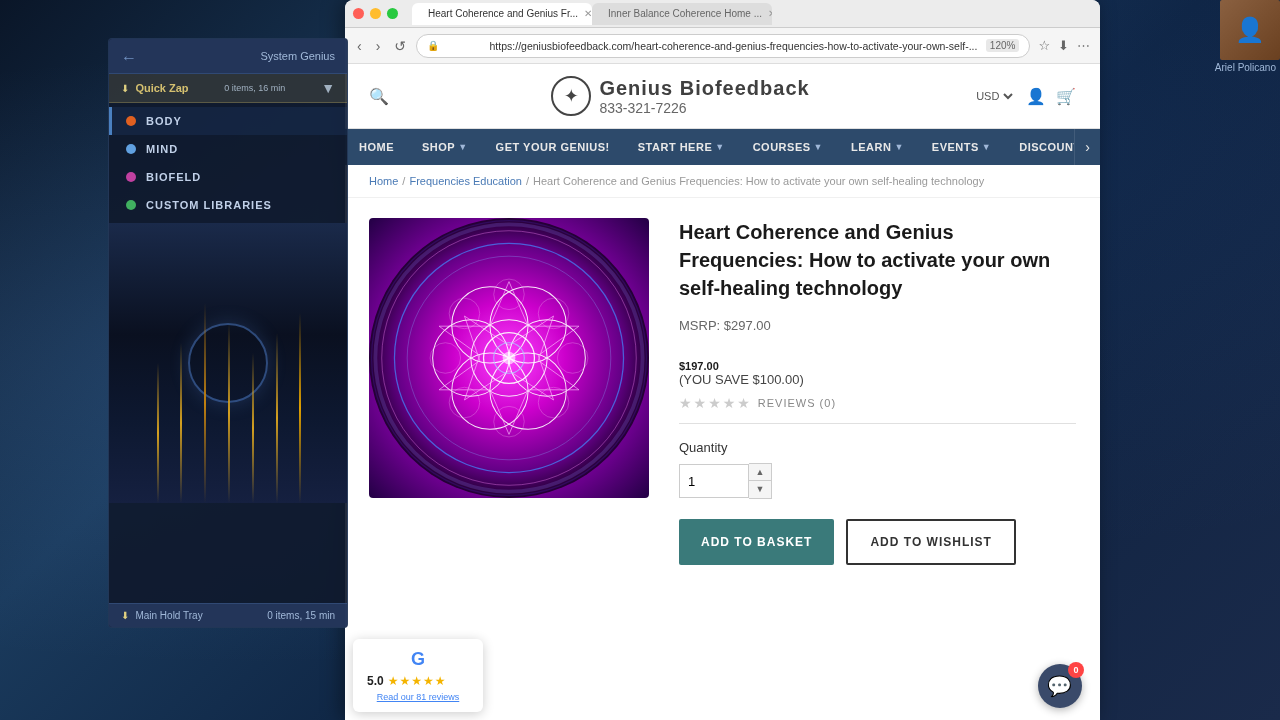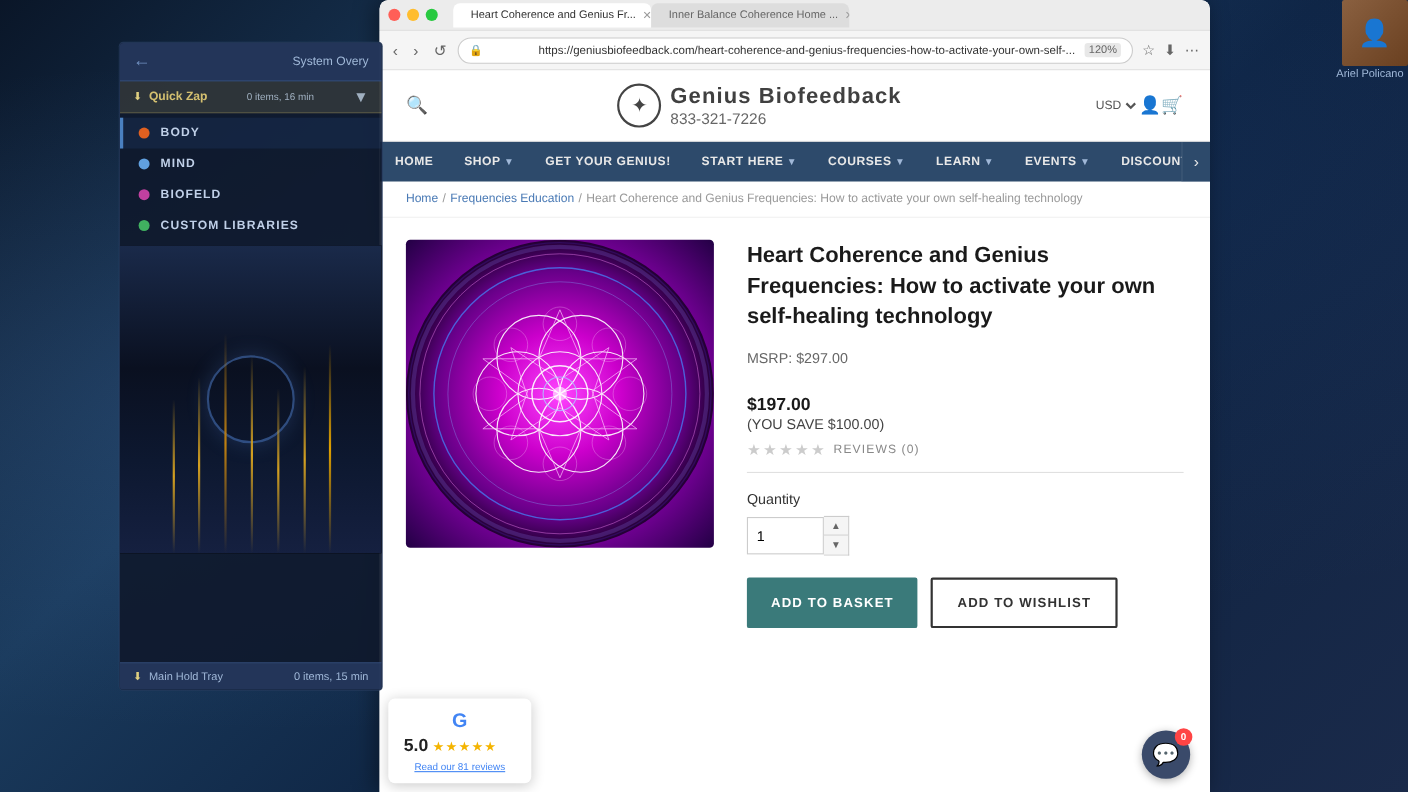--- a/index.html
+++ b/index.html
@@ -140,21 +140,21 @@
     .site-logo { flex: 1; text-align: center; }
     .logo-container { display: inline-flex; align-items: center; gap: 8px; }
     .logo-circle {
       width: 40px; height: 40px; border-radius: 50%;
       border: 2px solid #444; display: flex; align-items: center; justify-content: center;
       font-size: 18px; color: #444;
     }
     .logo-text-block { text-align: left; }
     .logo-name { font-size: 20px; font-weight: bold; color: #404040; letter-spacing: 1px; }
     .logo-phone { font-size: 14px; color: #666; }
-    .header-actions { display: flex; align-items: center; }
+    .header-actions { display: flex; align-items: center; gap: 10px; }
     .currency-select { font-size: 11px; color: #555; background: none; border: none; cursor: pointer; }
     .icon-btn { background: none; border: none; cursor: pointer; font-size: 16px; color: #555; }
 
     .site-nav {
       background: #2d4a6b; display: flex; align-items: center; overflow: hidden;
       position: relative;
     }
     .nav-item {
       padding: 12px 14px; font-size: 11px; color: #e8e8e8; cursor: pointer;
       white-space: nowrap; font-weight: 600; letter-spacing: 0.5px;
@@ -183,21 +183,21 @@
       width: 280px; height: 280px; border-radius: 4px; overflow: hidden;
       background: radial-gradient(circle at center, #ff00ff 0%, #cc00cc 30%, #8800aa 60%, #220044 100%);
       display: flex; align-items: center; justify-content: center; position: relative;
     }
     .mandala-svg { width: 100%; height: 100%; }
     .product-info-col { flex: 1; }
     .product-title {
       font-size: 20px; font-weight: bold; color: #1a1a1a; line-height: 1.4; margin-bottom: 16px;
     }
     .price-msrp { font-size: 13px; color: #666; margin-bottom: 4px; }
-    .price-current { font-size: 16px; font-weight: bold; color: #1a1a1a; margin-top: 27px; }
+    .price-current { font-size: 11px; font-weight: bold; color: #1a1a1a; margin-top: 27px; }
     .price-savings { font-size: 13px; color: #444; margin-bottom: 8px; }
     .rating-row { display: flex; align-items: center; gap: 8px; margin-bottom: 16px; padding-bottom: 12px; border-bottom: 1px solid #e0e0e0; }
     .stars { display: flex; gap: 2px; }
     .star { color: #ccc; font-size: 14px; }
     .reviews-count { font-size: 11px; color: #888; letter-spacing: 1px; text-transform: uppercase; }
     .quantity-section { margin-bottom: 20px; }
     .quantity-label { font-size: 13px; color: #333; margin-bottom: 8px; }
     .quantity-input-row { display: flex; align-items: center; gap: 0; }
     .qty-input {
       width: 70px; height: 34px; border: 1px solid #ccc; padding: 0 8px;
@@ -225,21 +225,21 @@
     }
 
     
     .google-review {
       position: absolute; bottom: 8px; left: 8px;
       background: #fff; border-radius: 6px; padding: 10px 14px;
       box-shadow: 0 2px 12px rgba(0,0,0,0.2); width: 130px; z-index: 20;
     }
     .google-logo { font-size: 18px; text-align: center; margin-bottom: 4px; color: #4285f4; font-weight: bold; font-family: Arial; }
     .review-score-row { display: flex; align-items: center; gap: 4px; }
-    .review-score { font-size: 16px; font-weight: bold; color: #222; }
+    .review-score { font-size: 12px; font-weight: bold; color: #222; }
     .review-stars { display: flex; gap: 1px; }
     .review-star { color: #f4b400; font-size: 12px; }
     .review-link { font-size: 9px; color: #4285f4; text-align: center; cursor: pointer; margin-top: 4px; text-decoration: underline; }
 
     
     .chat-widget {
       position: absolute; bottom: 12px; right: 18px; z-index: 20;
       width: 44px; height: 44px; background: #3a4a6a; border-radius: 50%;
       display: flex; align-items: center; justify-content: center;
       cursor: pointer; box-shadow: 0 2px 8px rgba(0,0,0,0.3);
@@ -264,21 +264,21 @@
     .profile-name { font-size: 10px; color: #a0b8d8; padding: 2px 4px; }
   </style>
 </head>
 <body>
 
 <div class="desktop-bg"></div>
 
 <div class="sidebar-panel">
   <div class="sidebar-header">
     <span class="back-btn">←</span>
-    <span>System Overy</span>
+    <span>System Genius</span>
   </div>
   <div class="quick-zap-bar">
     <div style="display:flex;align-items:center;gap:6px;">
       <span style="font-size:10px;color:#e0d080;">⬇</span>
       <span style="font-size:11px;color:#d4c070;font-weight:bold;">Quick Zap</span>
     </div>
     <span class="badge">0 items, 16 min</span>
     <span style="color:#a0b0c0;font-size:14px;">▼</span>
   </div>
   <div class="sidebar-nav">

